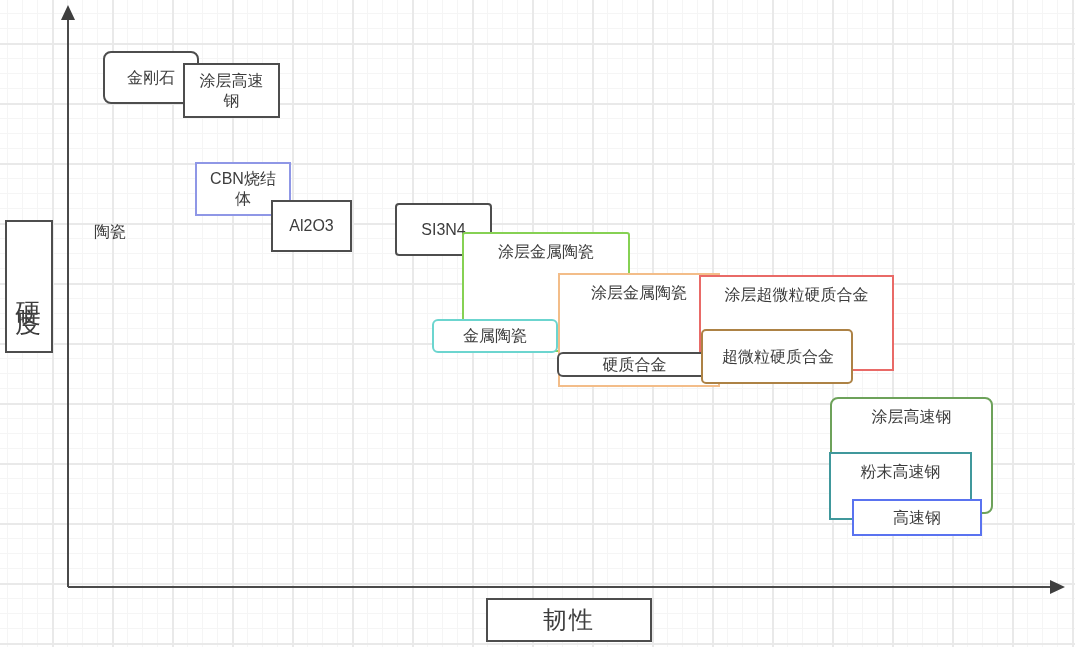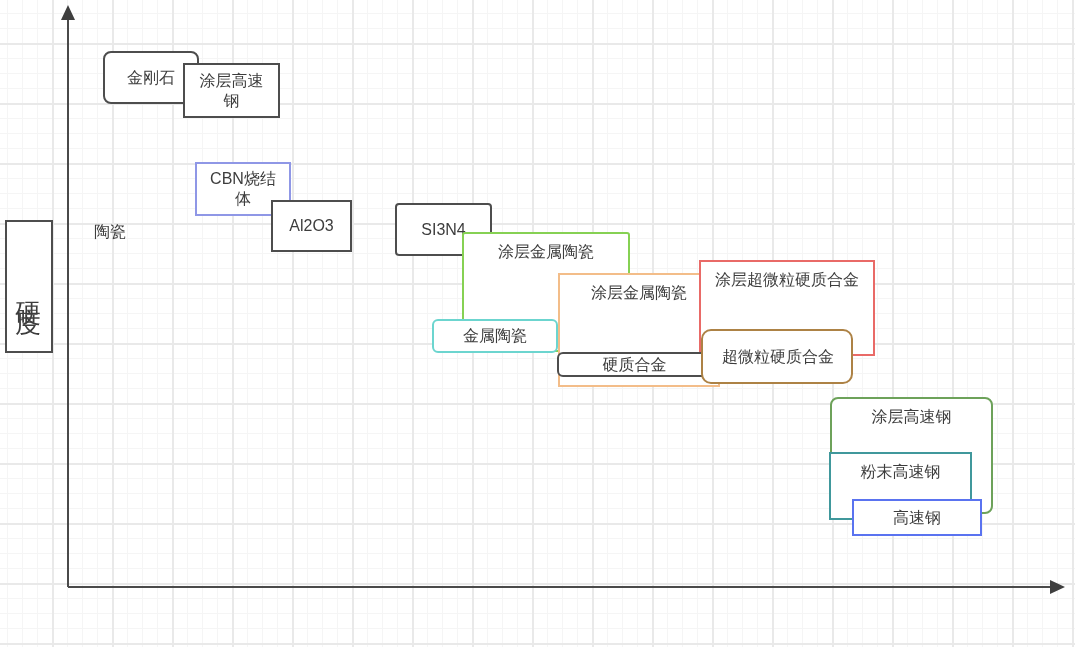--- a/index.html
+++ b/index.html
@@ -50,20 +50,23 @@
 <div class="canvas">
 
   <div class="axis-line y-axis"></div>
   <div class="axis-line x-axis"></div>
   <div class="arrow arrow-up"></div>
   <div class="arrow arrow-right"></div>
 
   <div class="axis-label-box hardness-box">
     <span class="vert">硬度</span>
   </div>
+  <div class="axis-label-box toughness-box">
+    <span>韧性</span>
+  </div>
 
   <div class="floating-label" style="left:94px;top:222px;">
     <span>陶瓷</span>
   </div>
 
   <div>
       <div class="node" style="left: 103px; top: 51px; width: 96px; height: 53px; border-color: rgb(77, 77, 77); border-radius: 8px; z-index: 5;">
         <span>金刚石</span>
       </div>
       <div class="node" style="left: 183px; top: 63px; width: 97px; height: 55px; border-color: rgb(77, 77, 77); border-radius: 0px; z-index: 6;">
@@ -77,30 +80,30 @@
       </div>
       <div class="node" style="left: 358px; top: 203px; width: 97px; height: 53px; border-color: rgb(77, 77, 77); border-radius: 4px; z-index: 9; margin-left: 37px;">
         <span>SI3N4</span>
       </div>
       <div class="node vtop aleft" style="left: 462px; top: 232px; width: 168px; height: 120px; border-color: rgb(134, 209, 83); border-radius: 3px; z-index: 10; justify-content: center;">
         <span>涂层金属陶瓷</span>
       </div>
       <div class="node vtop" style="left: 558px; top: 273px; width: 162px; height: 114px; border-color: rgb(243, 189, 137); border-radius: 0px; z-index: 11;">
         <span>涂层金属陶瓷</span>
       </div>
-      <div class="node vtop" style="left: 699px; top: 260px; width: 176px; height: 96px; border-color: rgb(233, 106, 103); border-radius: 0px; z-index: 12;">
+      <div class="node vtop" style="left: 699px; top: 275px; width: 195px; height: 96px; border-color: rgb(233, 106, 103); border-radius: 0px; z-index: 12;">
         <span>涂层超微粒硬质合金</span>
       </div>
       <div class="node" style="left: 432px; top: 319px; width: 126px; height: 34px; border-color: rgb(108, 213, 207); border-radius: 6px; z-index: 13;">
         <span>金属陶瓷</span>
       </div>
       <div class="node" style="left: 557px; top: 352px; width: 155px; height: 25px; border-color: rgb(77, 77, 77); border-radius: 6px; z-index: 14; text-align: center;">
         <span>硬质合金</span>
       </div>
-      <div class="node" style="left: 701px; top: 329px; width: 152px; height: 55px; border-color: rgb(173, 130, 69); border-radius: 10px; z-index: 15; padding-left: 12px;">
+      <div class="node" style="left: 701px; top: 329px; width: 152px; height: 55px; border-color: rgb(173, 130, 69); border-radius: 5px; z-index: 15; padding-left: 12px;">
         <span>超微粒硬质合金</span>
       </div>
       <div class="node vtop" style="left: 830px; top: 397px; width: 163px; height: 117px; border-color: rgb(109, 162, 90); border-radius: 8px; z-index: 16;">
         <span>涂层高速钢</span>
       </div>
       <div class="node vtop" style="left: 829px; top: 452px; width: 143px; height: 68px; border-color: rgb(64, 152, 156); border-radius: 0px; z-index: 17;">
         <span>粉末高速钢</span>
       </div>
       <div class="node" style="left: 852px; top: 499px; width: 130px; height: 37px; border-color: rgb(90, 115, 240); border-radius: 0; z-index: 18; text-align: right;">
         <span>高速钢</span>

